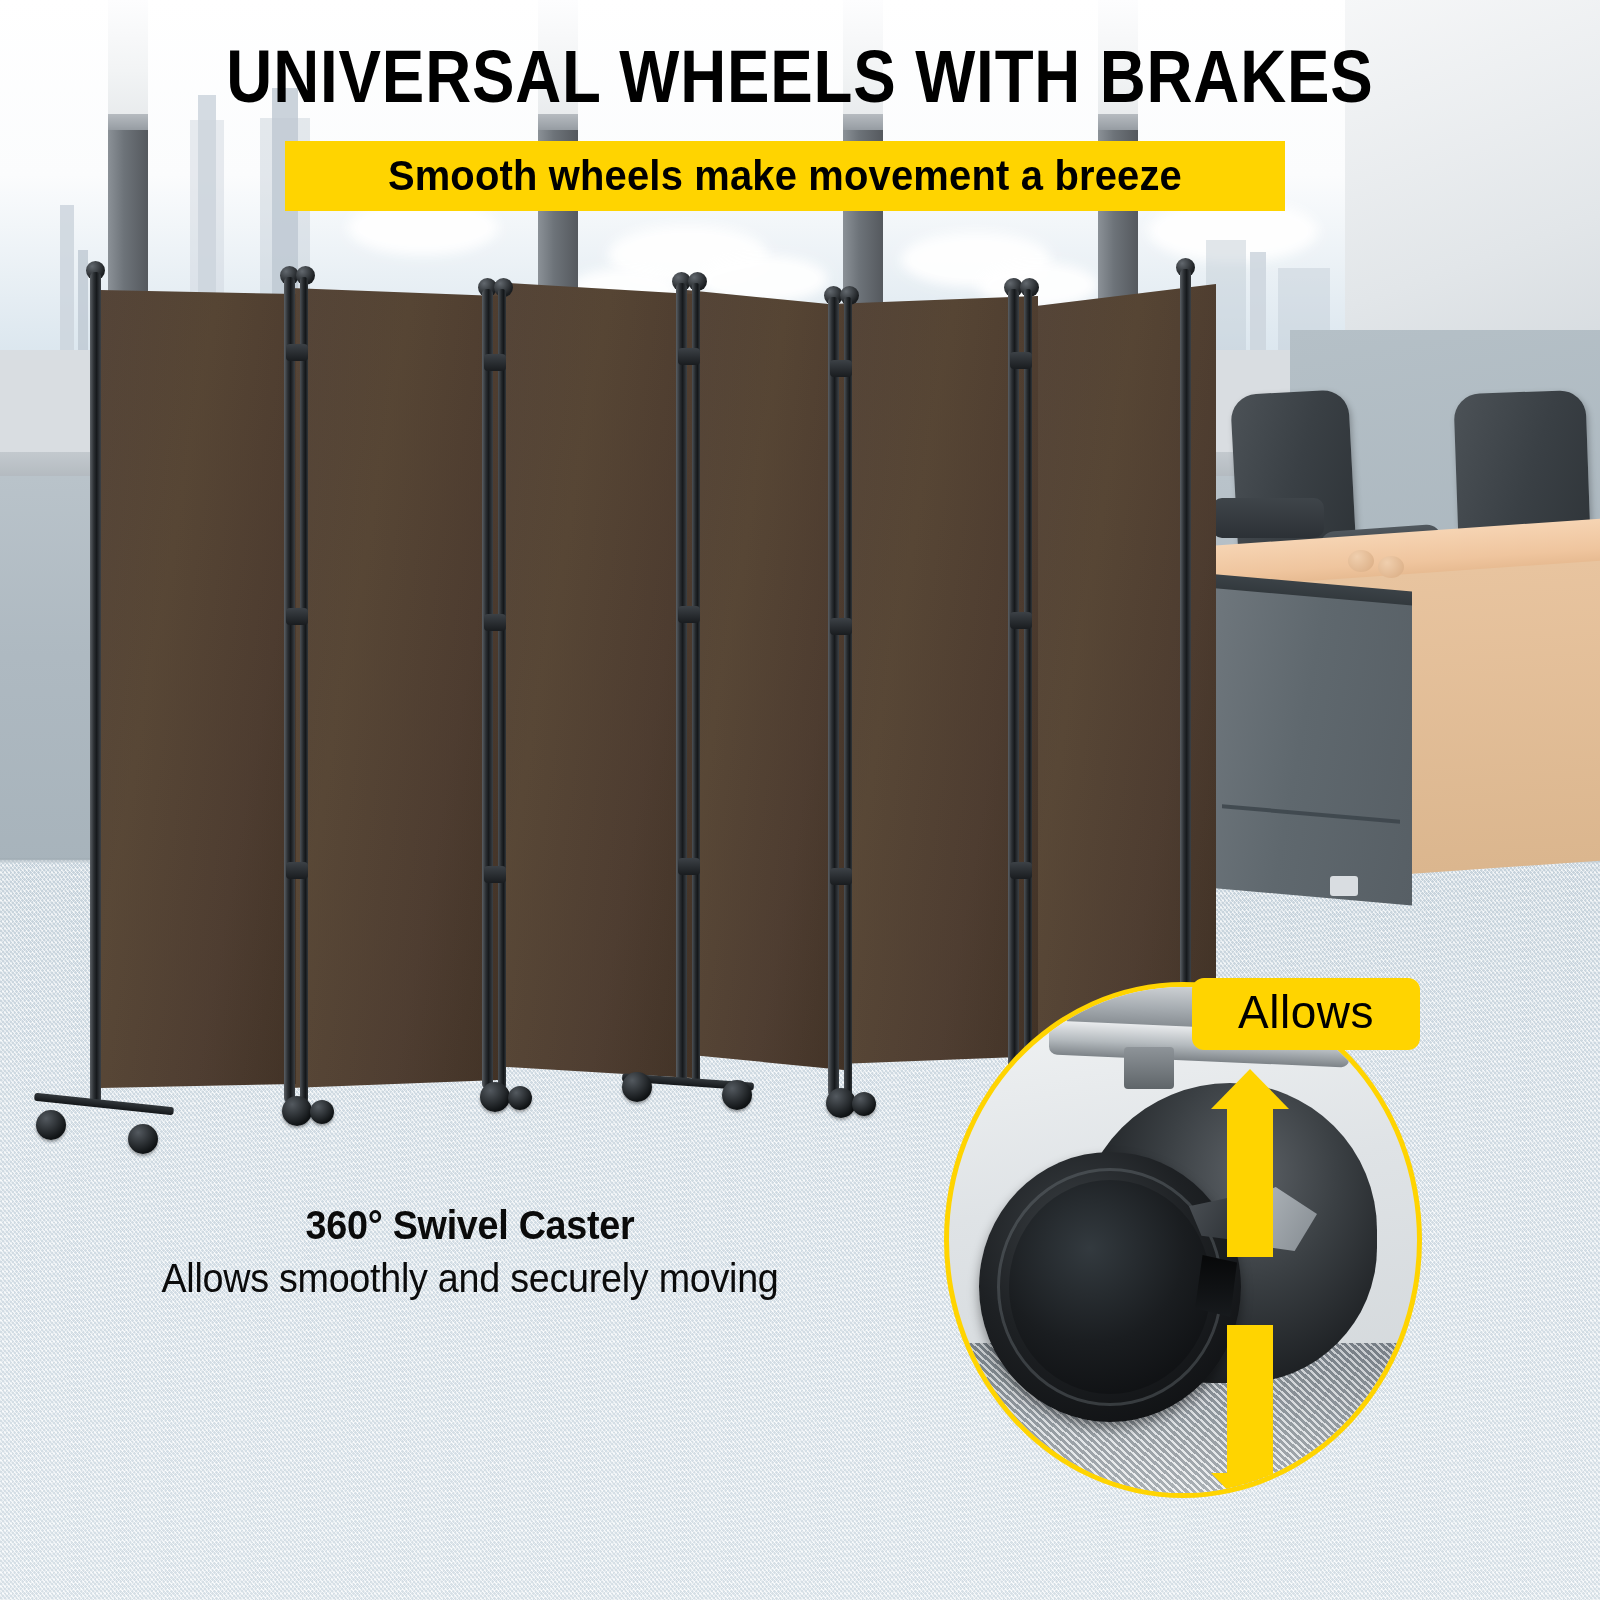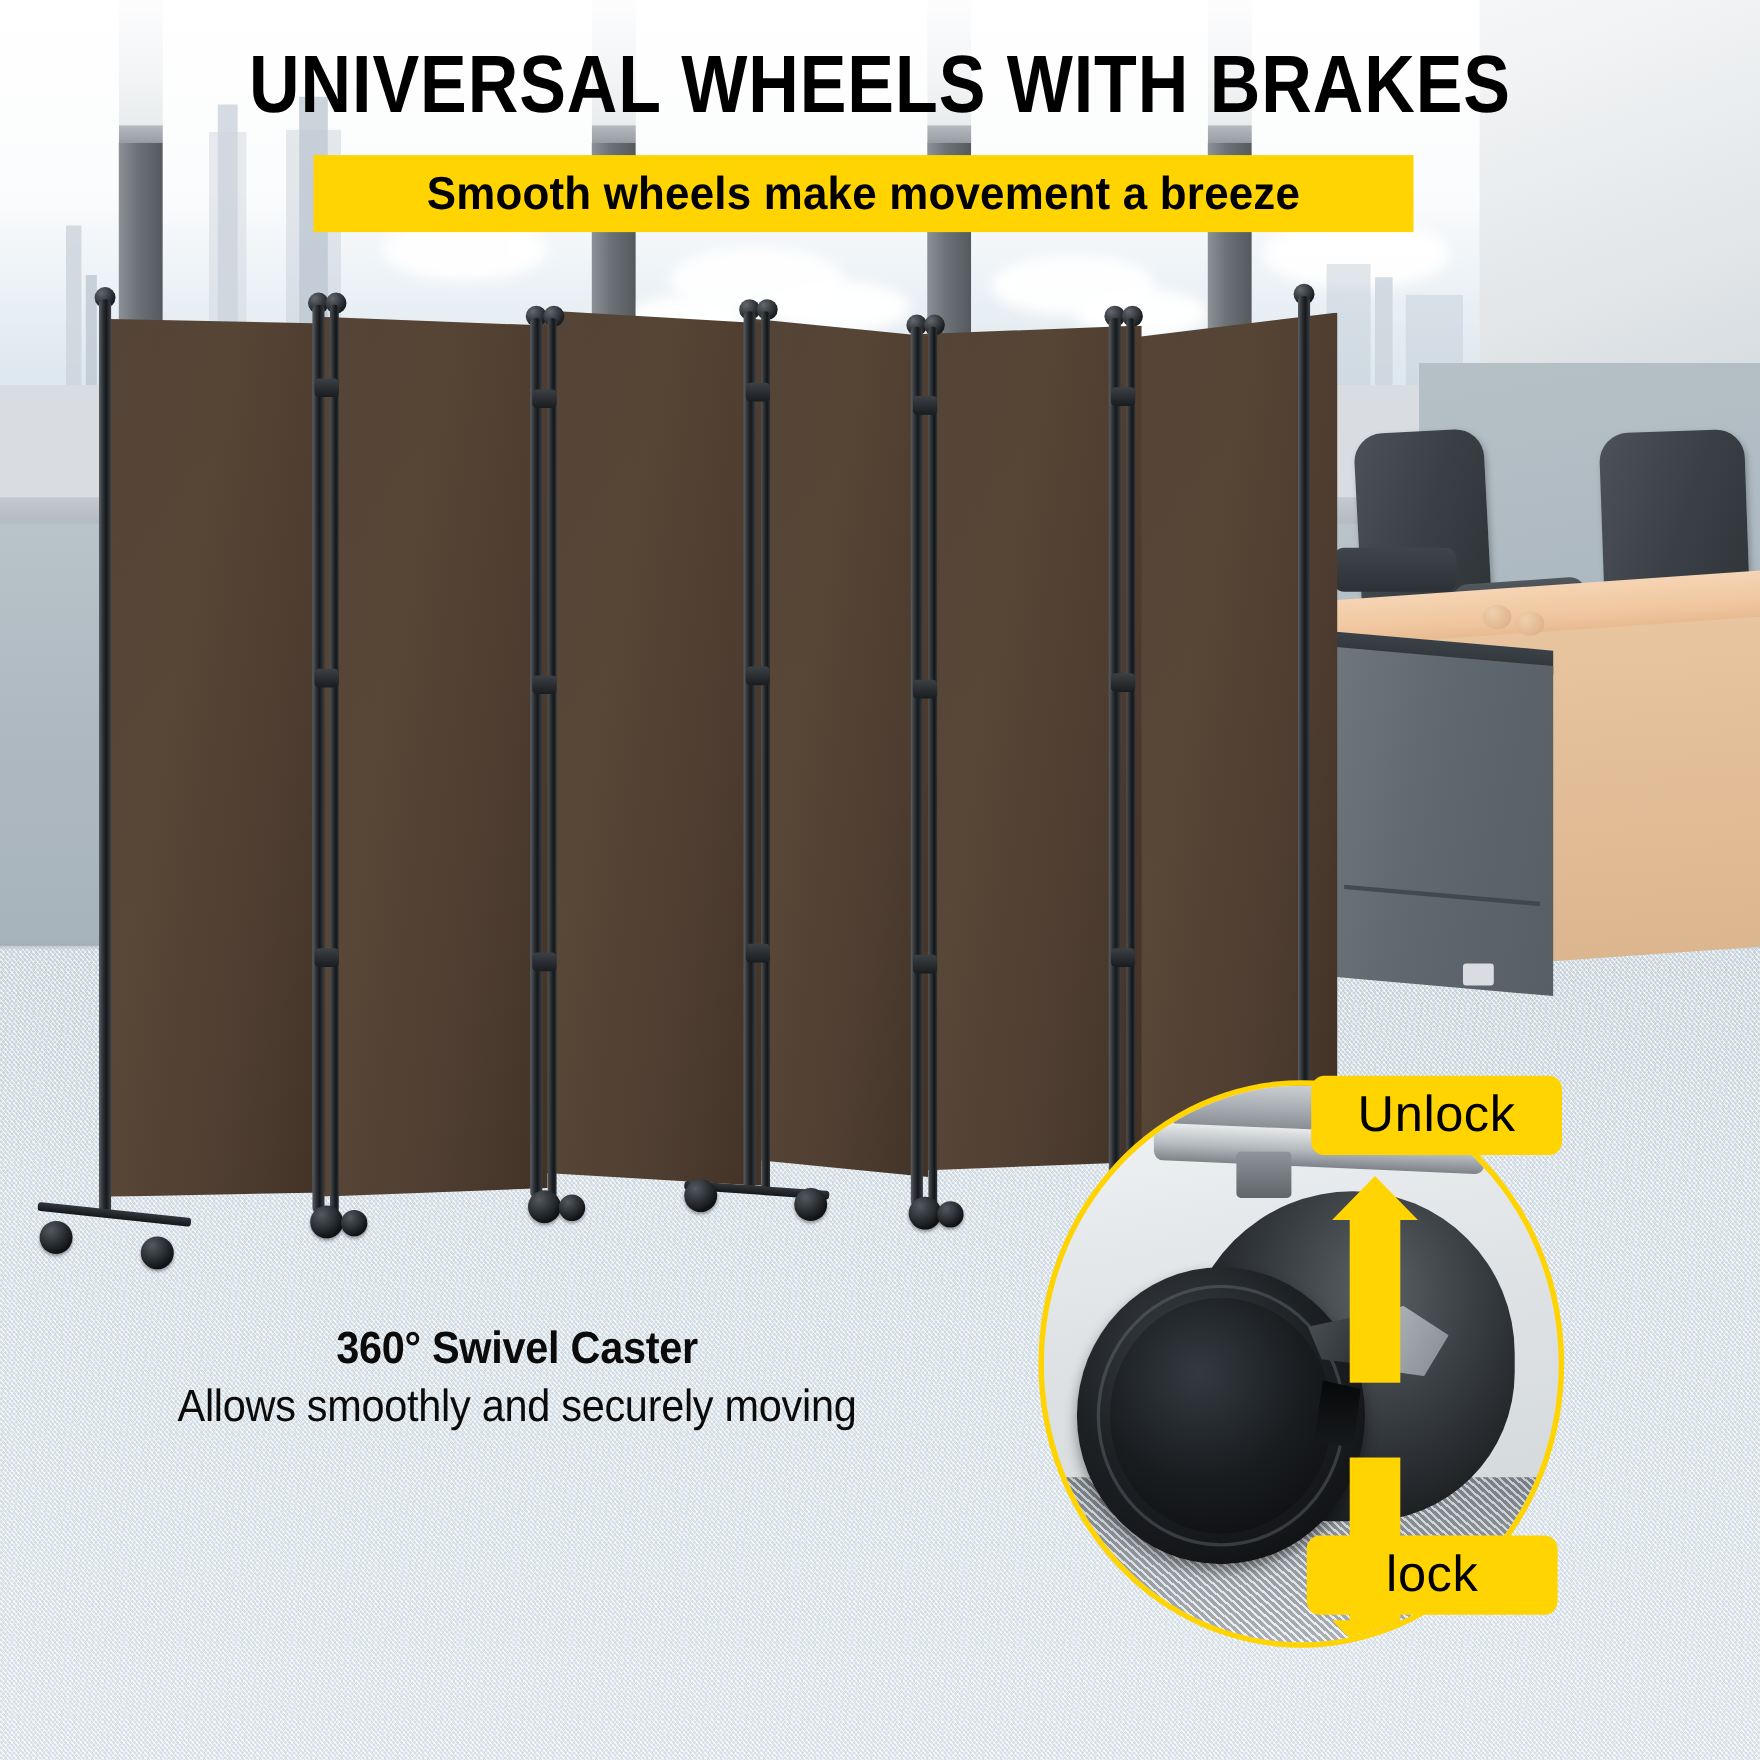--- a/index.html
+++ b/index.html
@@ -463,22 +463,21 @@
     </div>
     <div class="lever-slot"></div>
     <div class="lever">
       <div class="l-dark"></div>
       <div class="l-light"></div>
     </div>
     <div class="arrow-up"></div>
     <div class="arrow-down"></div>
   </div>
 
-  <div class="badge" id="badge-unlock">Unlock</div>
-  <div class="badge" id="badge-lock">lock</div>
+  <div class="badge" id="badge-unlock">Allows</div>
 
   <div class="title">UNIVERSAL WHEELS WITH BRAKES</div>
 
   <div class="subbanner">
     <span>Smooth wheels make movement a breeze</span>
   </div>
 
   <div class="feat" id="feat1">
     <div class="h">360° Swivel Caster</div>
     <div class="s">Allows smoothly and securely moving</div>

